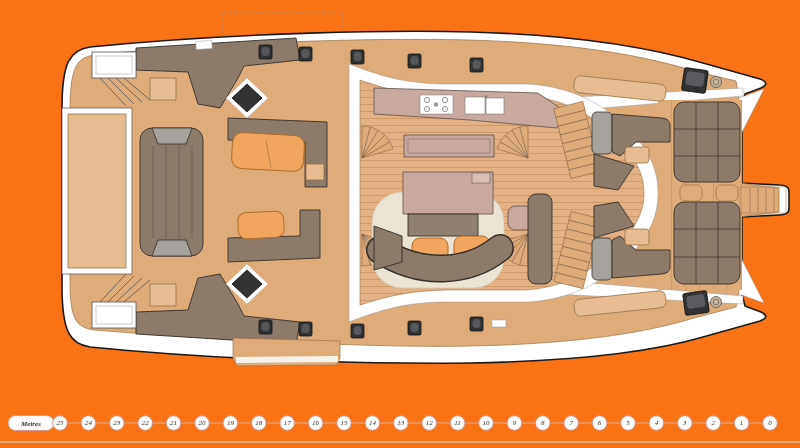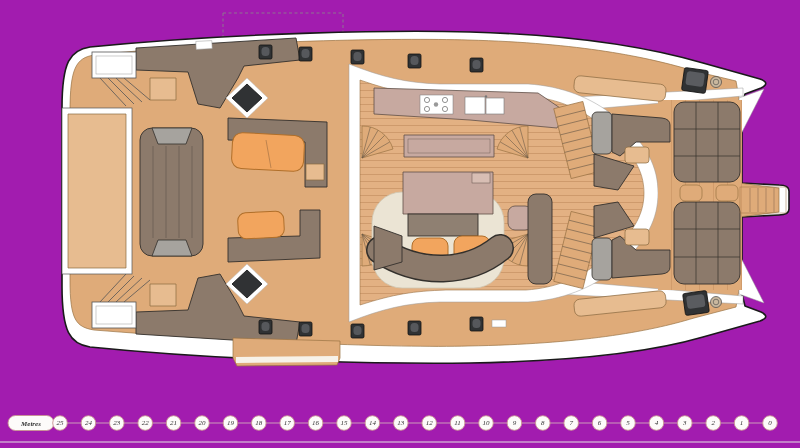--- a/index.html
+++ b/index.html
@@ -1,16 +1,16 @@
 <!DOCTYPE html>
 <html style="--deck: #dfab79; --panel: #e7bc90; --floor: #e3b183; --furniture: #8c7a6b; --furniture_dark: #33302c; --orange: #f2a55e; --cream: #ebe4d4; --counter: #c7a9a0; --gray: #a6a39e; --hatch_dark: #303234; --outline: #1a1a1a; --scale_ring: #c89391;"><head>
 <meta charset="utf-8">
 <style>
   html,body{margin:0;padding:0;background:#fff;}
-  .stage{position:relative;width:800px;height:448px;background:#a21caf;overflow:hidden;
+  .stage{position:relative;width:800px;height:448px;background:#f97316;overflow:hidden;
          font-family:"Liberation Sans",sans-serif;}
   svg{position:absolute;left:0;top:0;}
   .hull{fill:#ffffff;stroke:var(--outline,#1a1a1a);stroke-width:1.6;stroke-linejoin:round;}
   .deck{fill:var(--deck,#dfab79);stroke:#9a7244;stroke-width:.7;stroke-linejoin:round;}
   .wht{fill:#ffffff;stroke:#9b9b9b;stroke-width:.5;stroke-linejoin:round;}
   .furn{fill:var(--furniture,#8c7a6b);stroke:var(--furniture_dark,#33302c);stroke-width:.9;stroke-linejoin:round;}
   .gry{fill:var(--gray,#a6a39e);stroke:var(--furniture_dark,#33302c);stroke-width:.8;}
   .org{fill:var(--orange,#f2a55e);stroke:#b06f2a;stroke-width:1;stroke-linejoin:round;}
   .crm{fill:var(--cream,#ebe4d4);stroke:#cfc6b2;stroke-width:.8;}
   .ctr{fill:var(--counter,#c7a9a0);stroke:#5f4f47;stroke-width:.8;stroke-linejoin:round;}

